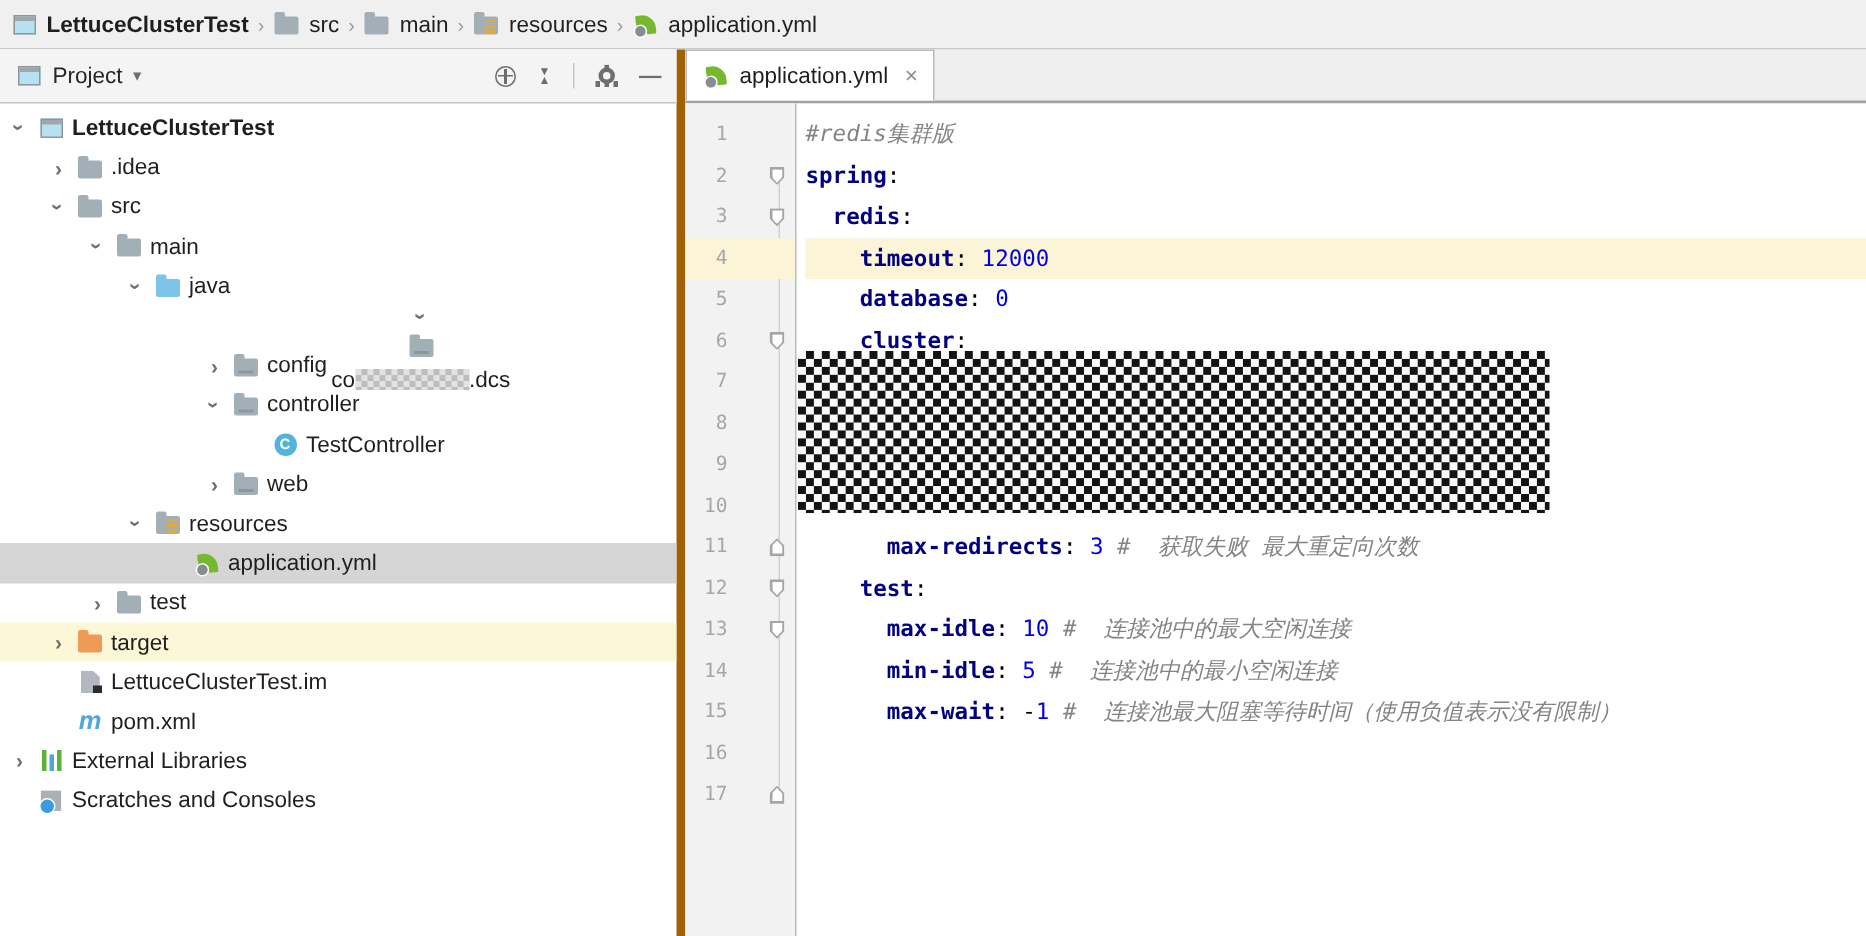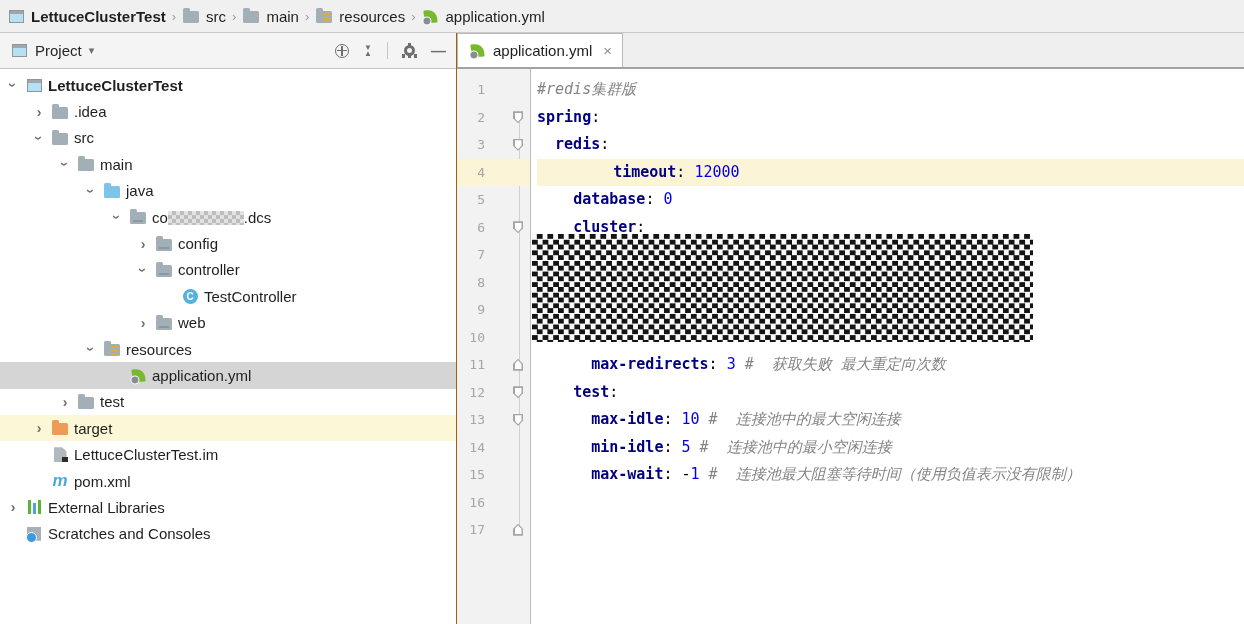--- a/index.html
+++ b/index.html
@@ -8,21 +8,21 @@
 
   
   .crumbbar { height:33px; background:#f0f0f0; border-bottom:1px solid #c9c9c9;
     display:flex; align-items:center; padding-left:3px; font-size:15px; }
   .crumb { display:flex; align-items:center; gap:6px; padding:0 4px; height:100%; }
   .crumb.bold .crumb-label { font-weight:bold; }
   .crumb-sep { color:#9b9b9b; font-size:13px; padding:0 2px; }
 
   
   .main { display:flex; height:591px; }
-  .left-panel { width:457px; border-right:1px solid #a16207; display:flex;
+  .left-panel { width:457px; border-right:6px solid #a16207; display:flex;
     flex-direction:column; background:#fff; }
 
   .panel-header { height:36px; background:#f4f4f4; border-bottom:1px solid #c6c6c6;
     display:flex; align-items:center; padding:0 10px; gap:7px; font-size:15px; }
   .ph-title { color:#262626; }
   .ph-drop { color:#6e6e6e; font-size:11px; }
   .ph-icons { margin-left:auto; display:flex; align-items:center; gap:15px; }
   .ph-divider { width:1px; height:17px; background:#c6c6c6; }
 
   
@@ -118,21 +118,21 @@
   .fold.down { clip-path:polygon(0 0,100% 0,100% 58%,50% 100%,0 58%); }
   .fold.down::after { content:""; position:absolute; left:1.5px; top:1.5px; right:1.5px;
     bottom:1.5px; background:#fff; clip-path:polygon(0 0,100% 0,100% 58%,50% 100%,0 58%); }
   .fold.up { clip-path:polygon(50% 0,100% 42%,100% 100%,0 100%,0 42%); }
   .fold.up::after { content:""; position:absolute; left:1.5px; top:1.5px; right:1.5px;
     bottom:1.5px; background:#fff; clip-path:polygon(50% 0,100% 42%,100% 100%,0 100%,0 42%); }
 
   .code { flex:1; padding:7px 0 0 6px; font-family:"DejaVu Sans Mono", monospace;
     font-size:15px; position:relative; min-width:0; }
   .crow { height:27.5px; line-height:27.5px; white-space:pre; }
-  .crow.hl { background:#fbf4d7;padding-left:40px; }
+  .crow.hl { background:#fbf4d7; }
   .yk { color:#000080; font-weight:bold; }
   .yp { color:#000000; }
   .yv { color:#0000e8; }
   .yc { color:#848484; font-style:italic; }
   .censor { position:absolute; left:1px; top:165px; width:501px; height:108px;
     background:repeating-conic-gradient(#141414 0% 25%, #fafafa 0% 50%) 0 0/10.6px 10.6px; }
 </style>
 </head>
 <body>
 
@@ -221,21 +221,21 @@
           </span>
           <span class="t-label">main</span>
         </div>
         <div class="trow" style="padding-left: 84px;">
           <span class="chev open">›</span>
           <span class="icon">
             <span class="ifolder java"></span>
           </span>
           <span class="t-label">java</span>
         </div>
-        <div class="trow" style="padding-left: 110px;">
+        <div class="trow" style="padding-left: 110px; flex-direction: column;">
           <span class="chev open">›</span>
           <span class="icon">
             <span class="ifolder pkg"></span>
           </span>
           <span class="t-label">co<span class="mosaic"></span>.dcs</span>
         </div>
         <div class="trow" style="padding-left: 136px;">
           <span class="chev ">›</span>
           <span class="icon">
             <span class="ifolder pkg"></span>

